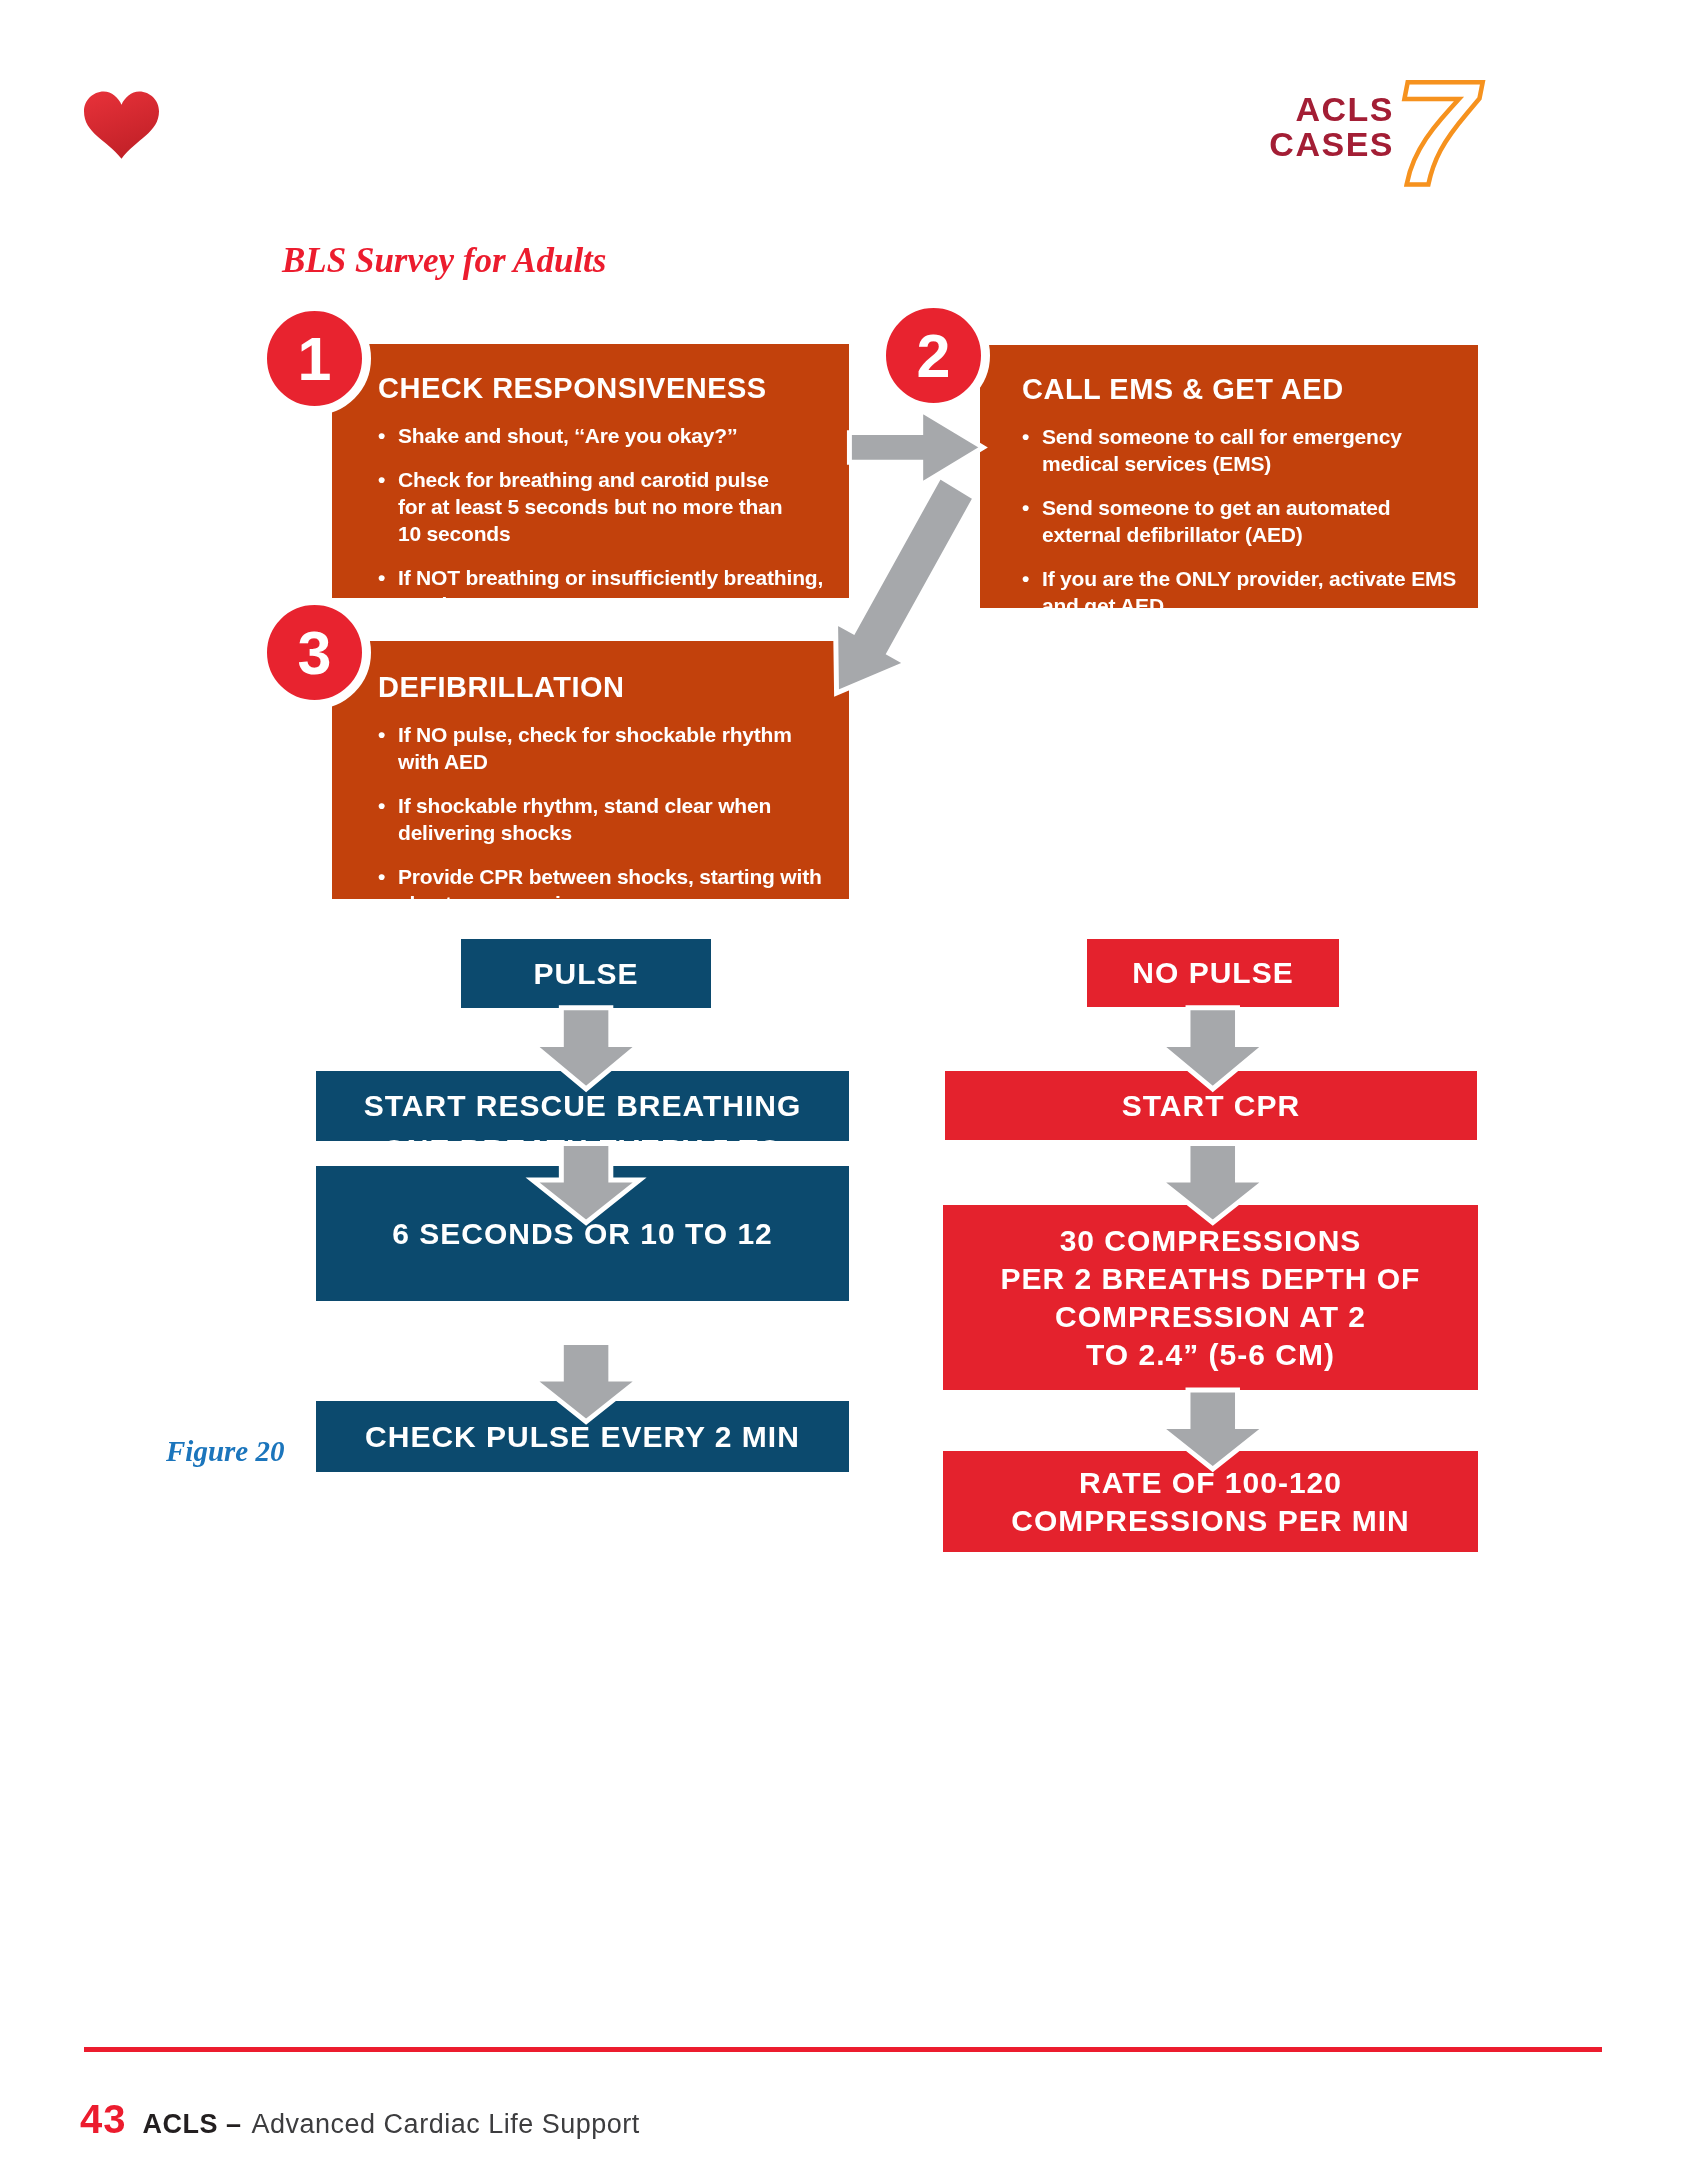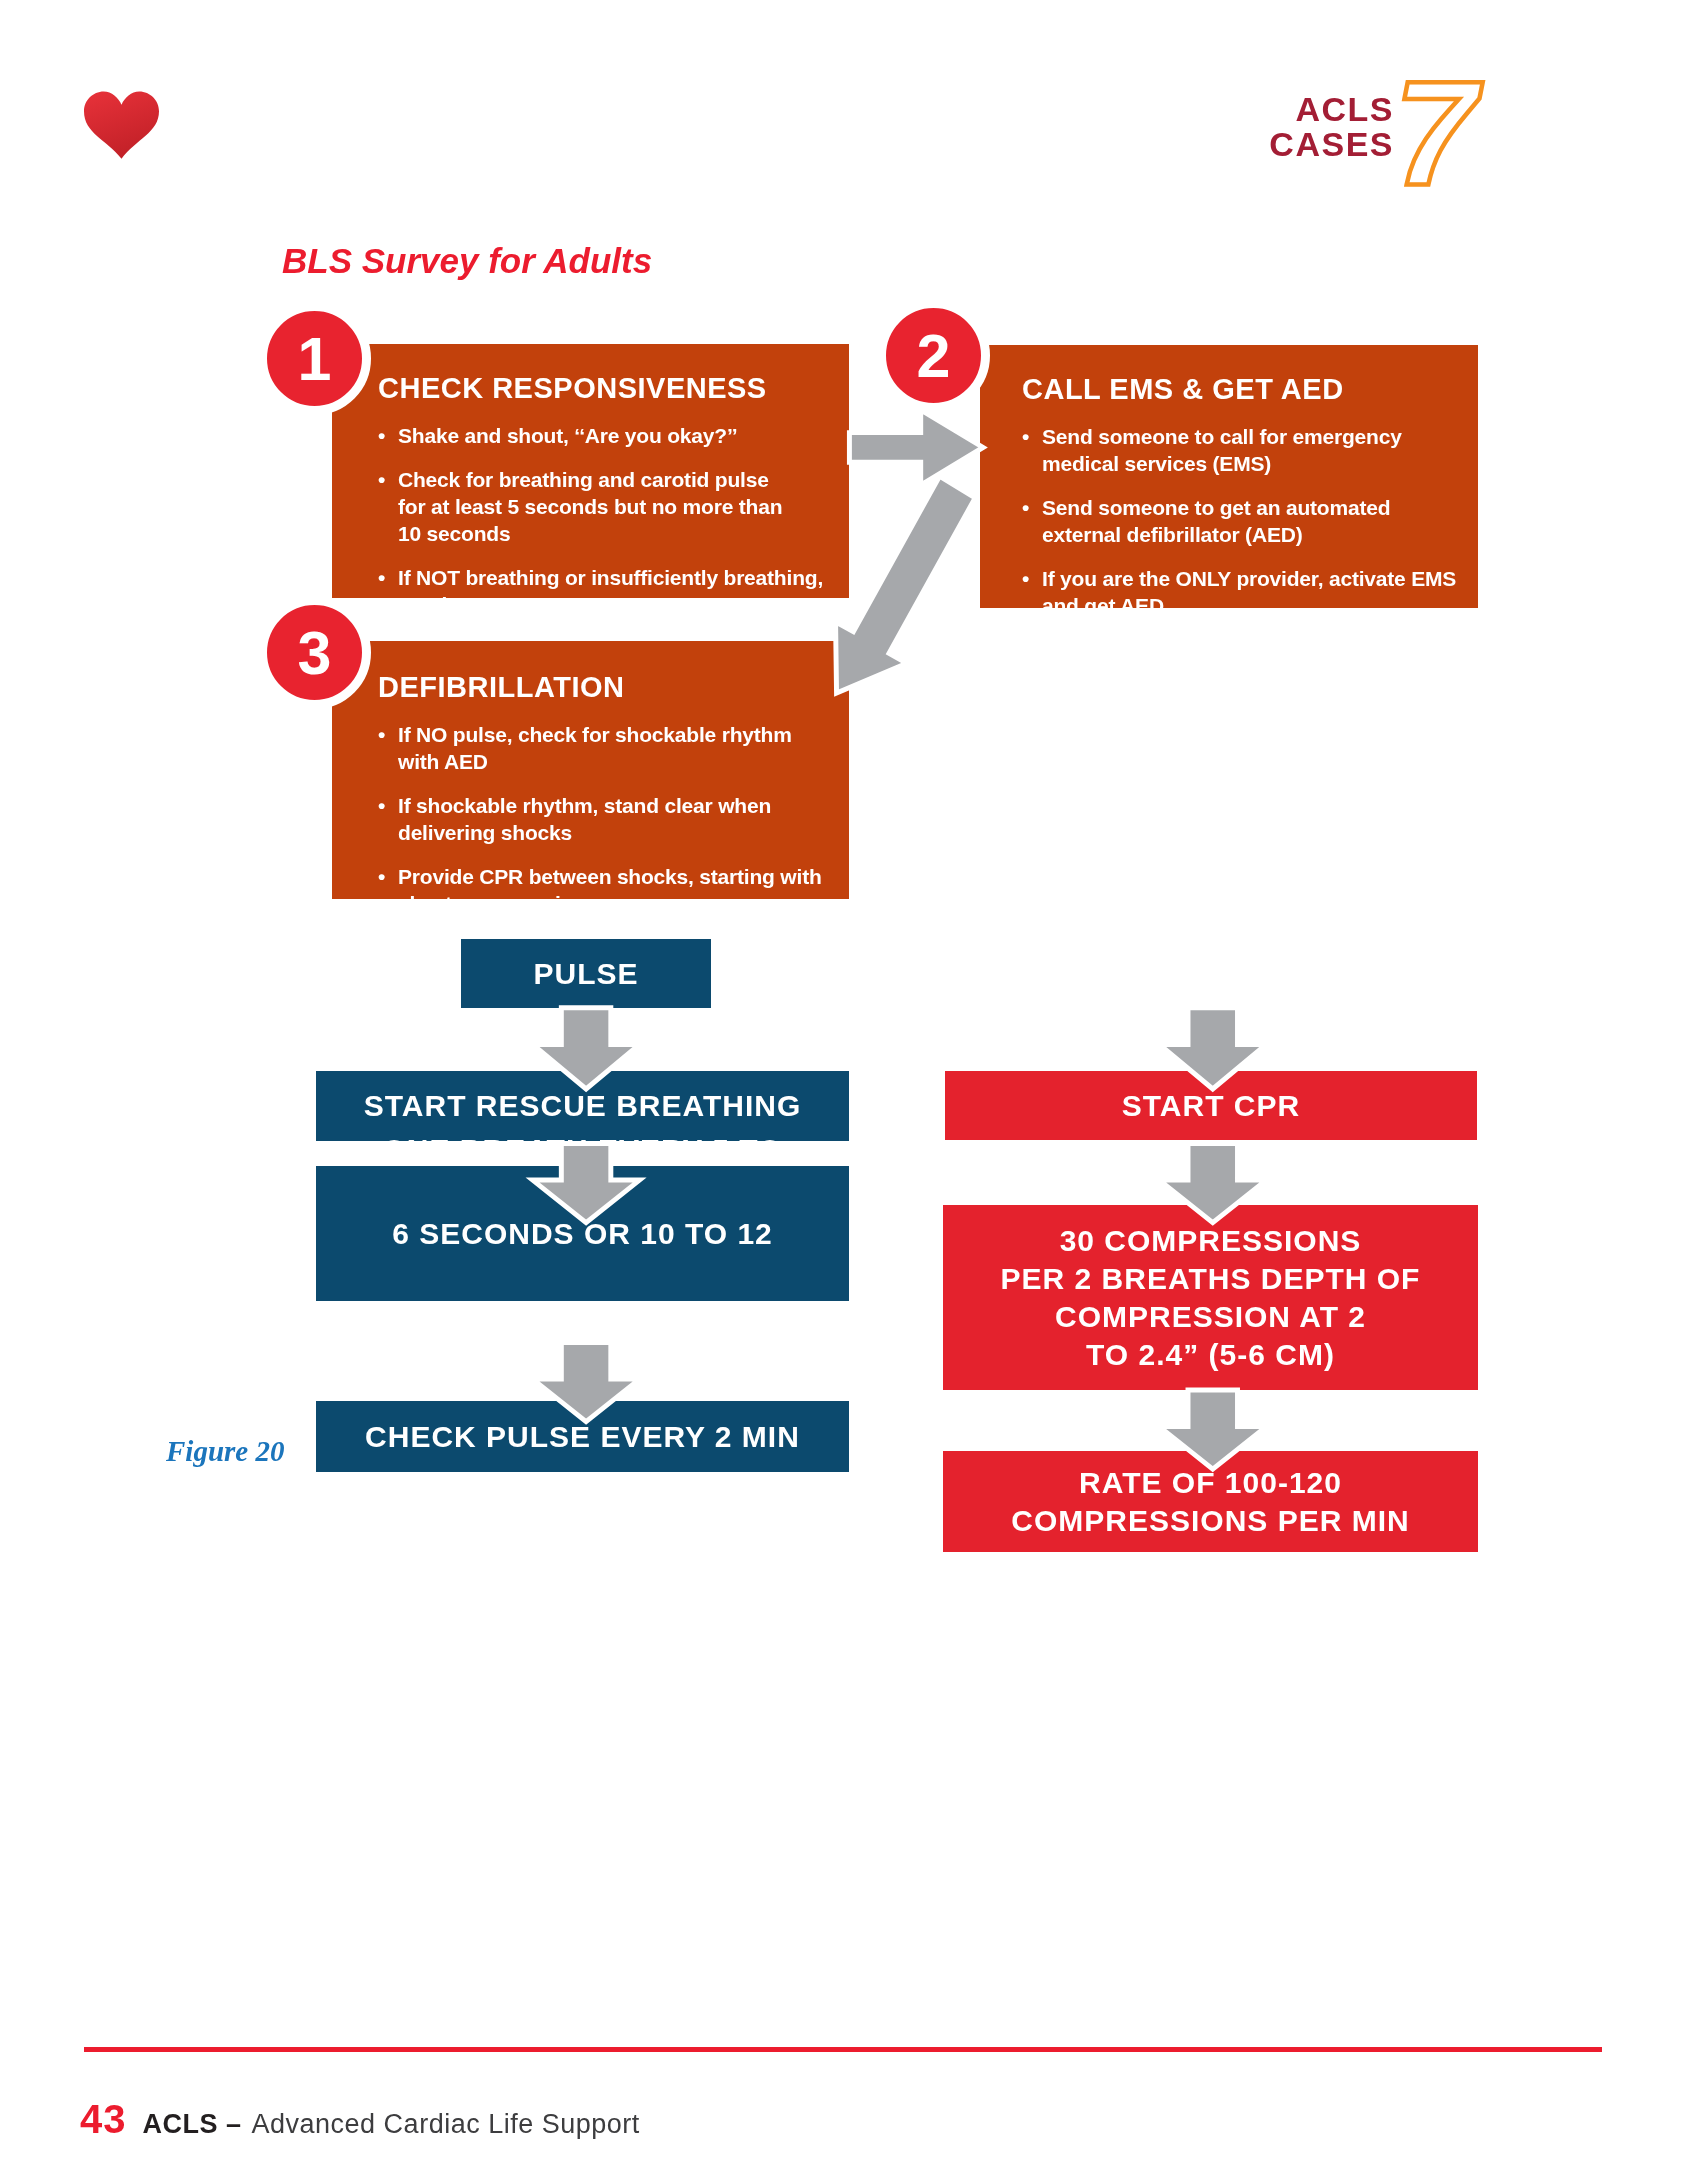--- a/index.html
+++ b/index.html
@@ -5,21 +5,21 @@
   html,body{margin:0;padding:0;background:#ffffff;}
   .canvas{position:relative;width:1683px;height:2150px;background:#ffffff;overflow:hidden;
           font-family:"Liberation Sans",sans-serif;}
   
   .heart{position:absolute;left:84px;top:91px;width:75px;height:69px;}
   .hdr-right{position:absolute;left:1089px;top:92px;width:305px;text-align:right;
              font-weight:bold;font-size:34px;line-height:35px;letter-spacing:1.5px;color:#A31E35;}
   .seven{position:absolute;left:1394px;top:59px;font-size:149px;line-height:149px;
          font-style:italic;font-weight:bold;color:transparent;
          -webkit-text-stroke:4.5px #F6921E;}
-  .doc-title{position:absolute;left:282px;top:241px;font-family:Liberation Sans, sans-serif;
+  .doc-title{position:absolute;left:282px;top:241px;font-family:Liberation Serif, serif;
              font-style:italic;font-weight:bold;font-size:35px;color:#EC1C2E;}
   
   .bluebox{position:absolute;background:#c2410c;color:#fff;z-index:1;box-sizing:border-box;}
   .bx-title{font-size:29px;font-weight:bold;letter-spacing:0.5px;}
   .bullet{display:flex;margin-top:17px;font-size:21px;font-weight:bold;letter-spacing:-0.2px;line-height:27px;}
   .bullet::before{content:"\2022";width:20px;flex:0 0 20px;}
   .blines span{display:block;white-space:nowrap;}
   
   .stepnum{position:absolute;width:95px;height:95px;border-radius:50%;background:#E8232F;
            border:9px solid #fff;z-index:6;display:flex;align-items:center;justify-content:center;
@@ -149,20 +149,23 @@
     </div>
   <div class="flowbox green" style="left:316px;top:1166px;width:533px;height:135px;gap:46px;">
     <span>ONE BREATH EVERY 5 TO</span>
     <span>6 SECONDS OR 10 TO 12</span>
     <span>BREATHS PER MIN</span>
     </div>
   <div class="flowbox green" style="left:316px;top:1401px;width:533px;height:71px;">
     <span>CHECK PULSE EVERY 2 MIN</span>
     </div>
 
+  <div class="flowbox red" style="left:1087px;top:939px;width:252px;height:68px;">
+    <span>NO PULSE</span>
+    </div>
   <div class="flowbox red" style="left:945px;top:1071px;width:532px;height:69px;">
     <span>START CPR</span>
     </div>
   <div class="flowbox red" style="left:943px;top:1205px;width:535px;height:185px;">
     <span>30 COMPRESSIONS</span>
     <span>PER 2 BREATHS DEPTH OF</span>
     <span>COMPRESSION AT 2</span>
     <span>TO 2.4” (5-6 CM)</span>
     </div>
   <div class="flowbox red" style="left:943px;top:1451px;width:535px;height:101px;">

